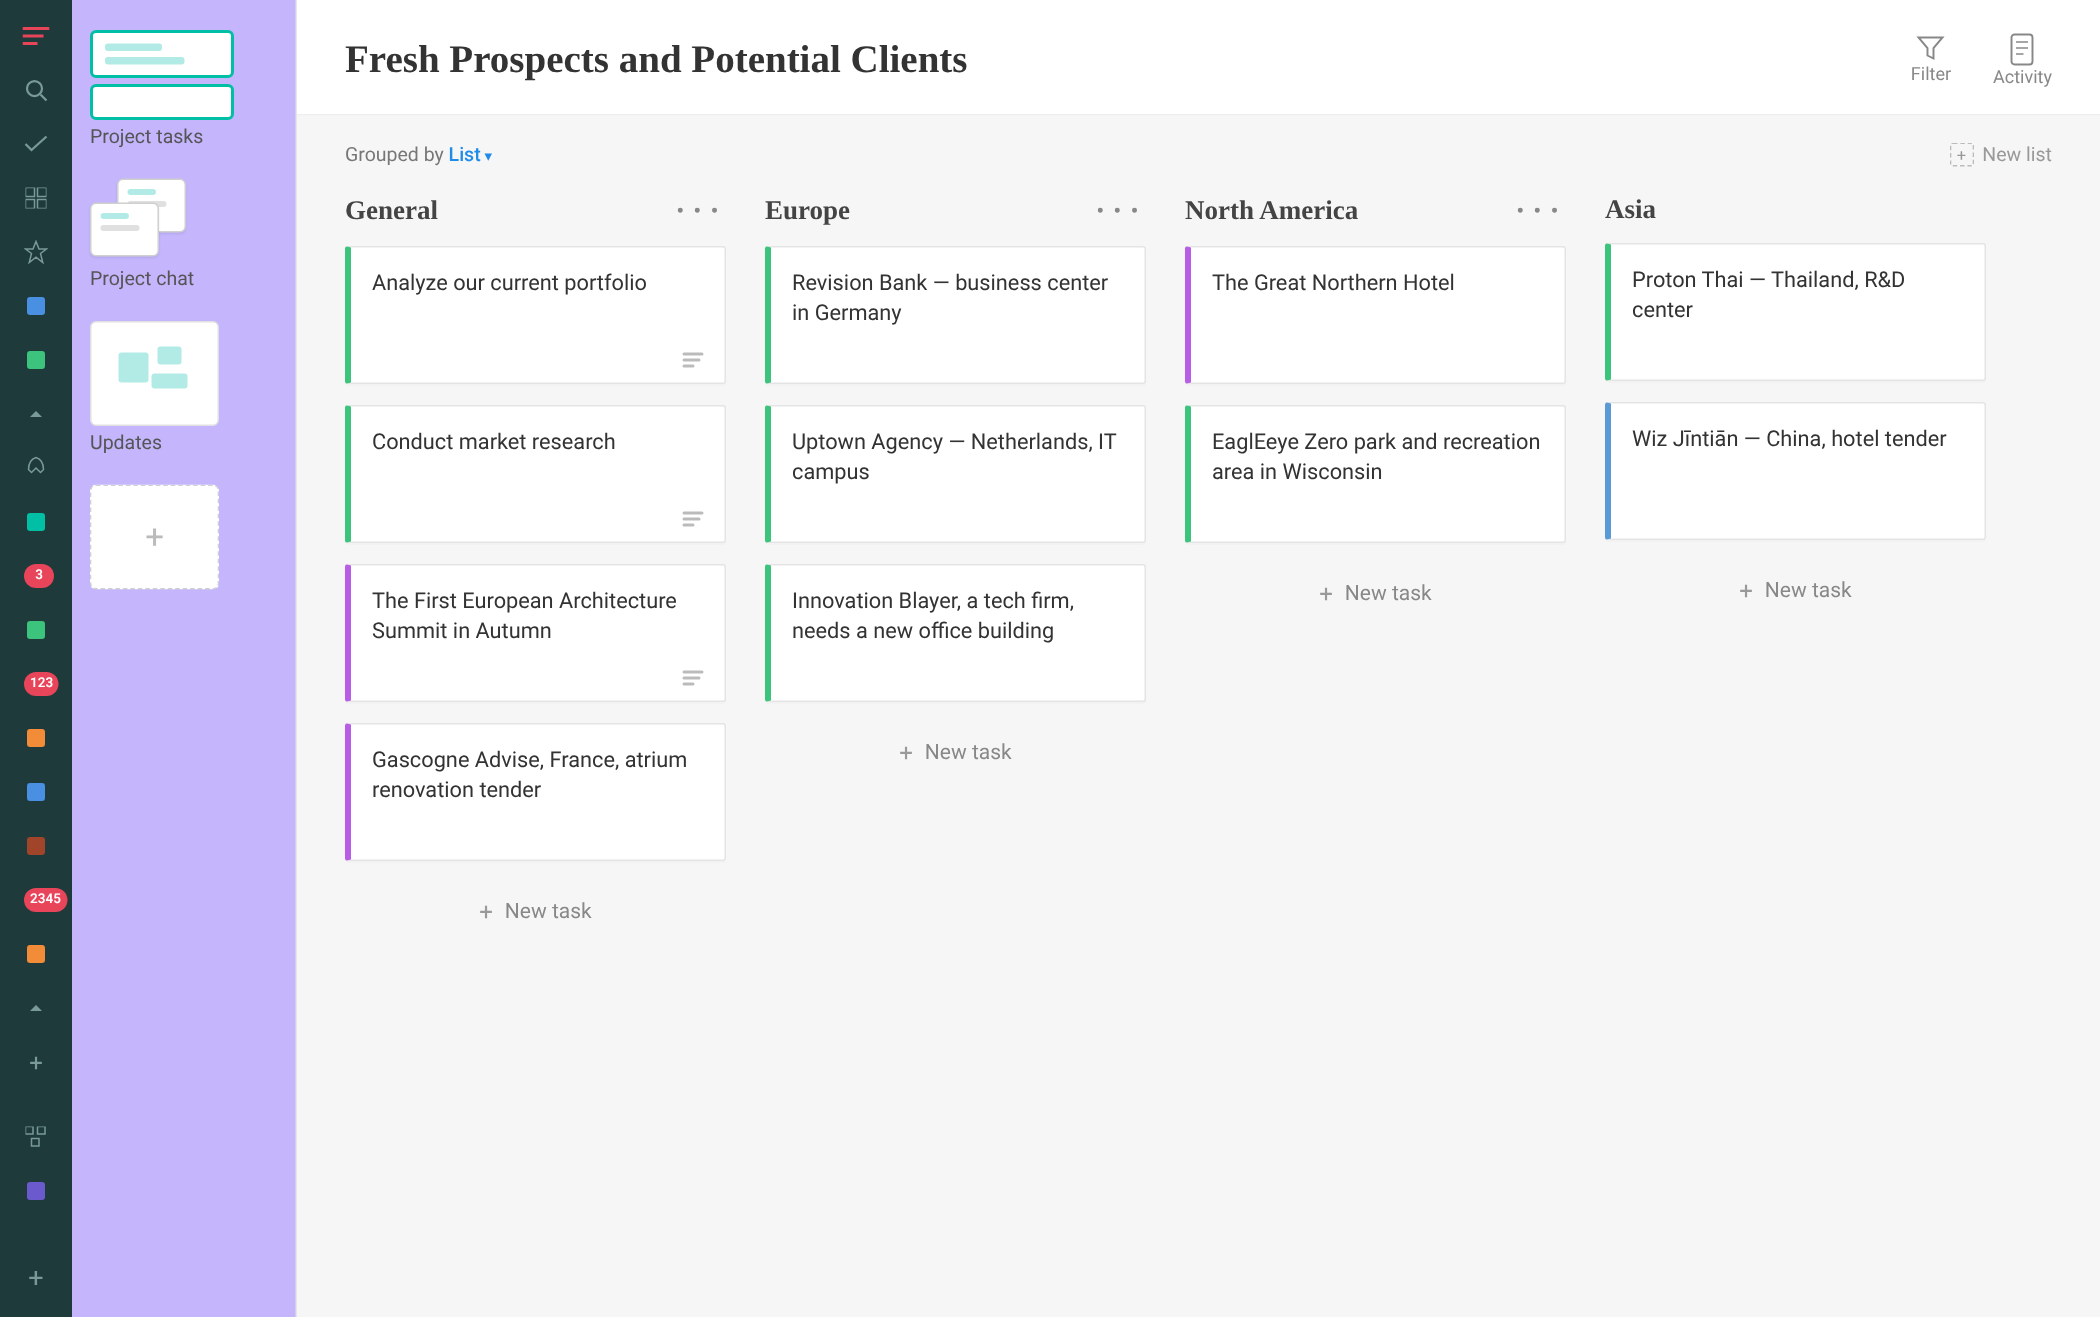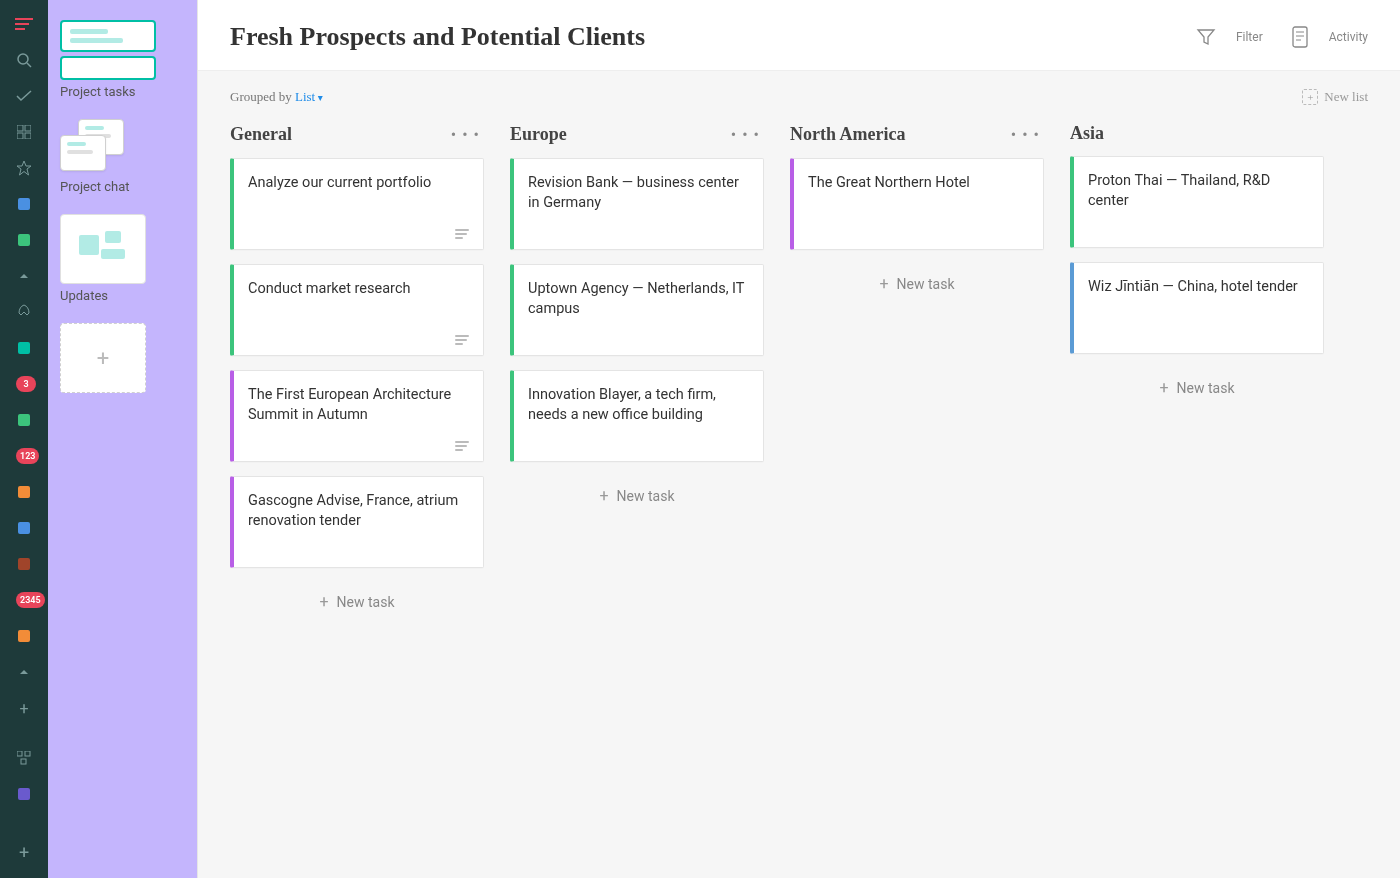--- a/index.html
+++ b/index.html
@@ -32,24 +32,24 @@
 .updates-thumb .sq.b { width: 16px; height: 12px; top: 16px; left: 44px; }
 .updates-thumb .sq.c { width: 24px; height: 10px; top: 34px; left: 40px; }
 .side-thumb.add-thumb { width: 86px; height: 70px; border: 1px dashed #d0d0d0; border-radius: 4px; display:flex; align-items:center; justify-content:center; color:#bbb; font-size:22px; background:#fff;}
 .side-label { font-size: 13px; color: #555; }
 
 
 .main { position: absolute; left: 198px; right: 0; top: 0; bottom: 0; background: #f6f6f6; display: flex; flex-direction: column; }
 .header { background: #fff; padding: 22px 32px 18px 32px; display: flex; align-items: center; justify-content: space-between; border-bottom: 1px solid #eee; }
 .title { font-family: Georgia, 'Times New Roman', serif; font-size: 26px; font-weight: 600; color: #333; }
 .header-actions { display: flex; gap: 28px; }
-.header-action { display: flex; align-items: center; gap: 20px; color: #888; font-size: 12px; cursor: pointer; }
+.header-action { display: flex; flex-direction: column; align-items: center; gap: 0; color: #888; font-size: 12px; cursor: pointer; }
 .header-action svg { stroke: #888; }
 
-.subheader { padding: 18px 32px 0 32px; display: flex; justify-content: space-between; align-items: center; font-size: 13px; color: #777; font-family: Liberation Serif, serif; }
+.subheader { padding: 18px 32px 0 32px; display: flex; justify-content: space-between; align-items: center; font-size: 13px; color: #777; }
 .grouped-by .link { color: #1f8ce8; font-weight: 500; cursor: pointer; }
 .grouped-by .link::after { content: ' ▾'; font-size: 10px; }
 .new-list { display: flex; align-items: center; gap: 6px; cursor: pointer; color: #999; }
 .new-list .plus-box { width: 16px; height: 16px; border: 1px dashed #bbb; display: flex; align-items: center; justify-content: center; font-size: 11px; border-radius: 2px; color: #999; }
 
 .board { flex: 1; overflow-x: auto; padding: 18px 0 18px 32px; display: flex; gap: 26px; align-items: flex-start; }
 .column { width: 254px; flex-shrink: 0; display: flex; flex-direction: column; }
 .col-head { display: flex; align-items: center; justify-content: space-between; padding-bottom: 12px; }
 .col-title { font-family: Georgia, 'Times New Roman', serif; font-size: 18px; font-weight: 600; color: #444; text-align: right; }
 .col-menu { color: #888; font-size: 16px; letter-spacing: 1px; cursor: pointer; padding: 2px 4px; }
@@ -295,20 +295,23 @@
       </div>
       <div class="column">
         <div class="col-head">
           <div class="col-title">North America</div>
           <div class="col-menu">• • •</div>
         </div>
         <div class="cards">
           <div class="card" style="border-left-color: rgb(184, 94, 230);">
             <div class="card-text">The Great Northern Hotel</div>
           </div>
+          <div class="card" style="border-left-color: rgb(60, 196, 124);">
+            <div class="card-text">EaglEeye Zero park and recreation area in Wisconsin</div>
+          </div>
         </div>
         <div class="new-task">
           <span class="plus">+</span>
           <span>New task</span>
         </div>
       </div>
       <div class="column">
         <div class="col-head">
           <div class="col-title">Asia</div>
         </div>

